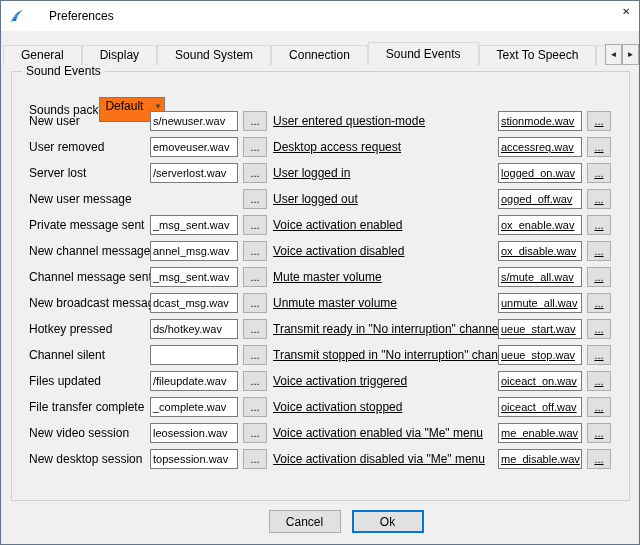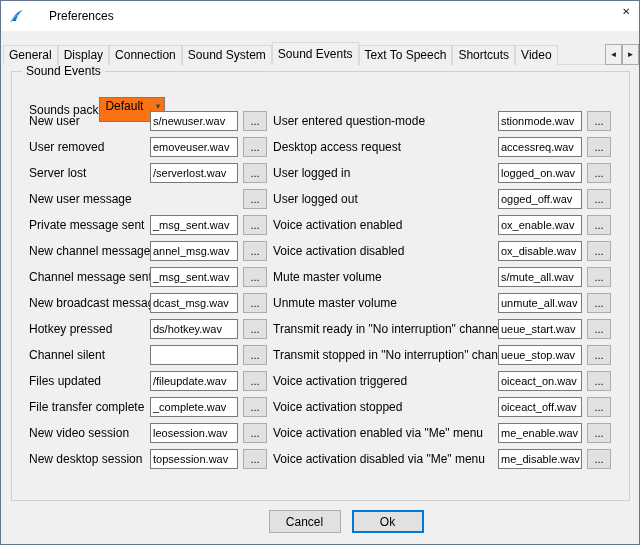--- a/index.html
+++ b/index.html
@@ -10,38 +10,38 @@
   }
   
   .titlebar{height:30px;background:#ffffff;display:flex;align-items:center;gap:24px;padding:0 8px;box-sizing:border-box;position:relative;}
   .app-icon{width:16px;height:16px;flex:none;display:inline-block;}
   .title-text{font-size:12px;}
   .close-btn{position:absolute;right:9px;top:3px;width:14px;height:14px;line-height:13px;text-align:center;
     font-size:10px;color:#1a1a2e;cursor:default;background:transparent;border:none;font-family:inherit;}
   
   .tabbar{position:absolute;left:2px;top:41px;width:636px;height:23px;display:flex;align-items:flex-end;overflow:hidden;}
   .tabbar::after{content:"";position:absolute;left:0;right:0;bottom:0;height:1px;background:#d9d9d9;z-index:0;}
-  .tab{position:relative;z-index:1;height:20px;line-height:18px;padding:0 5px;border:1px solid #d9d9d9;border-bottom:none;
+  .tab{position:relative;z-index:1;height:20px;line-height:18px;padding:0 17px;border:1px solid #d9d9d9;border-bottom:none;
     background:#f0f0f0;box-sizing:border-box;white-space:nowrap;cursor:default;margin-top:46px;}
   .tab.active{z-index:2;height:23px;line-height:22px;background:#f0f0f0;}
   .tab-scroll{position:absolute;right:0;bottom:0;display:flex;z-index:3;height:21px;}
   .tab-scroll button{width:17px;height:21px;box-sizing:border-box;border:1px solid #adadad;background:#f0f0f0;
     font-size:8px;padding:0;color:#222;font-family:inherit;}
   
   .groupbox{position:absolute;left:10px;top:70px;width:619px;height:430px;border:1px solid #d0d0d0;box-sizing:border-box;}
   .group-title{position:absolute;left:10px;top:-8px;background:#f0f0f0;padding:0 4px;font-size:12px;}
   
   .sounds-pack{position:absolute;left:28px;top:96px;display:flex;align-items:center;gap:1px;}
   .combo{width:66px;height:25px;box-sizing:border-box;border:1px solid #7a7a7a;background:#f97316;
     display:flex;align-items:center;justify-content:space-between;padding:0 4px 8px 5px;cursor:default;}
   .combo .arrow{font-size:9px;color:#444;}
   
   .col{position:absolute;top:107px;}
   .col-left{left:28px;width:238px;}
-  .col-right{left:272px;width:338px;}
+  .col-right{left:272px;width:338px;text-decoration:underline;}
   .row{display:flex;align-items:center;height:26px;}
   .row-label{flex:1;white-space:nowrap;overflow:hidden;padding-right:4px;}
   .row-field{width:88px;height:20px;box-sizing:border-box;border:1px solid #7a7a7a;background:#ffffff;
     font-size:11px;line-height:18px;padding:0 2px;overflow:hidden;white-space:nowrap;flex:none;}
   .col-right .row-field{width:84px;}
   .browse-btn{width:24px;height:20px;box-sizing:border-box;margin-left:5px;border:1px solid #adadad;background:#e1e1e1;
     font-size:11px;line-height:14px;text-align:center;flex:none;padding:0;font-family:inherit;cursor:default;}
   
   .footer{position:absolute;left:0;top:509px;width:100%;display:flex;justify-content:center;gap:11px;padding-left:52px;box-sizing:border-box;}
   .btn{min-width:72px;height:23px;box-sizing:border-box;border:1px solid #adadad;background:#e1e1e1;
@@ -65,24 +65,24 @@
   </div>
 
   <div class="tabbar">
     <div class="tab">
     <span>General</span>
   </div>
       <div class="tab">
     <span>Display</span>
   </div>
       <div class="tab">
+    <span>Sound System</span>
+  </div>
+      <div class="tab">
     <span>Connection</span>
-  </div>
-      <div class="tab">
-    <span>Sound System</span>
   </div>
       <div class="tab active">
     <span>Sound Events</span>
   </div>
       <div class="tab">
     <span>Text To Speech</span>
   </div>
       <div class="tab">
     <span>Shortcuts</span>
   </div>

